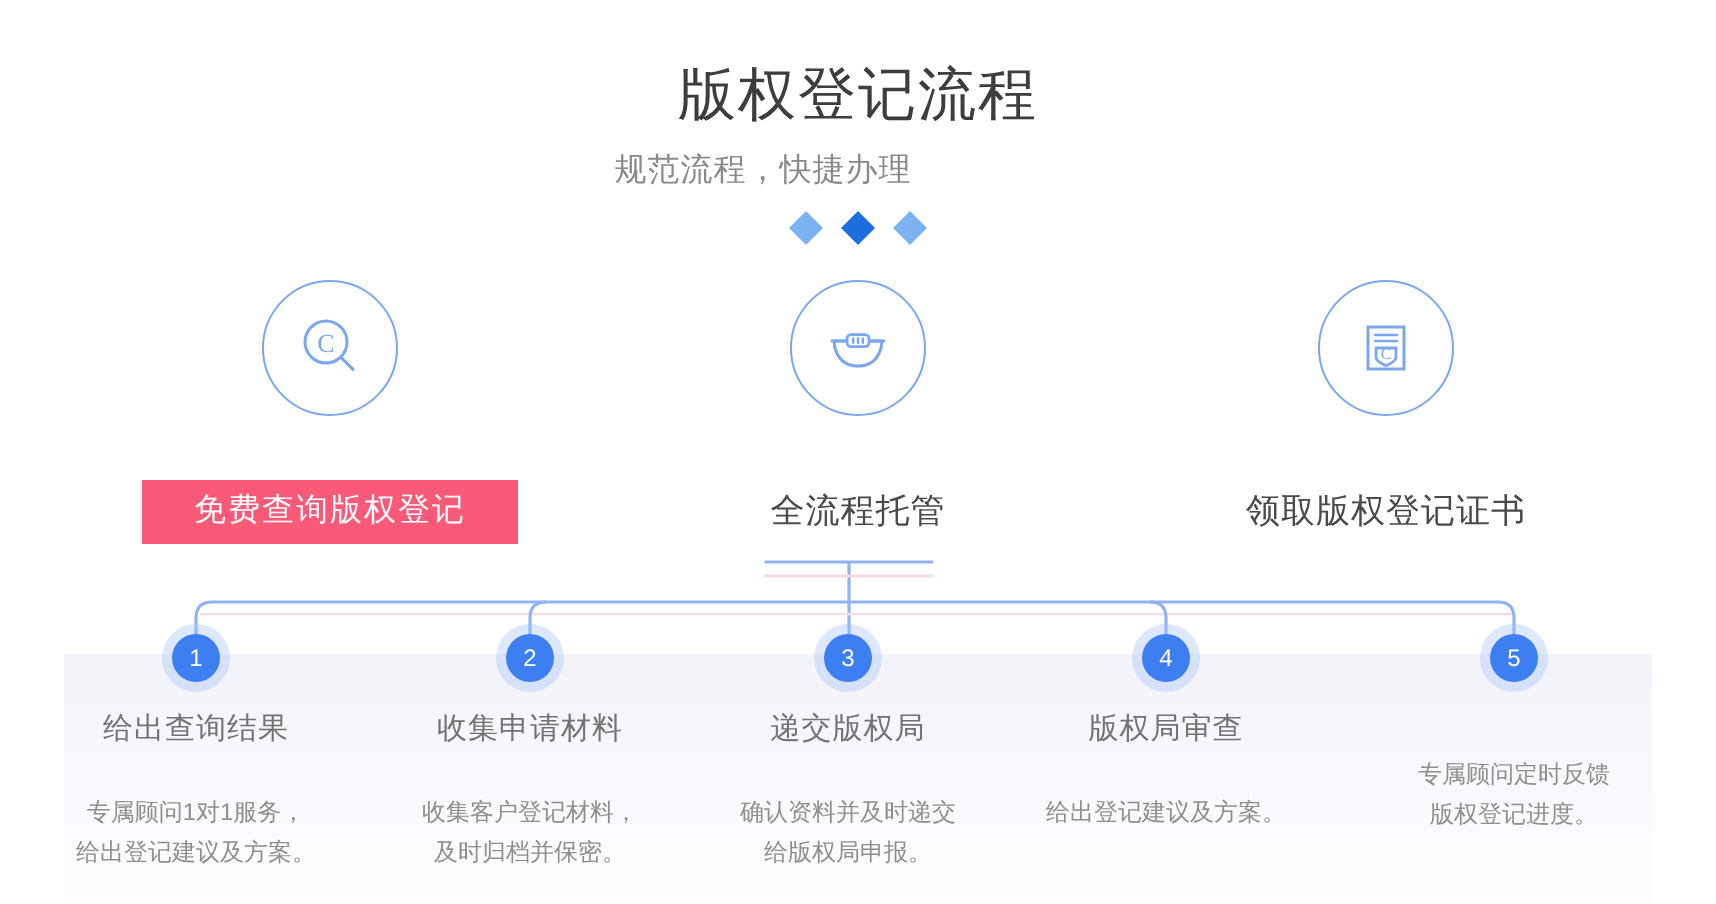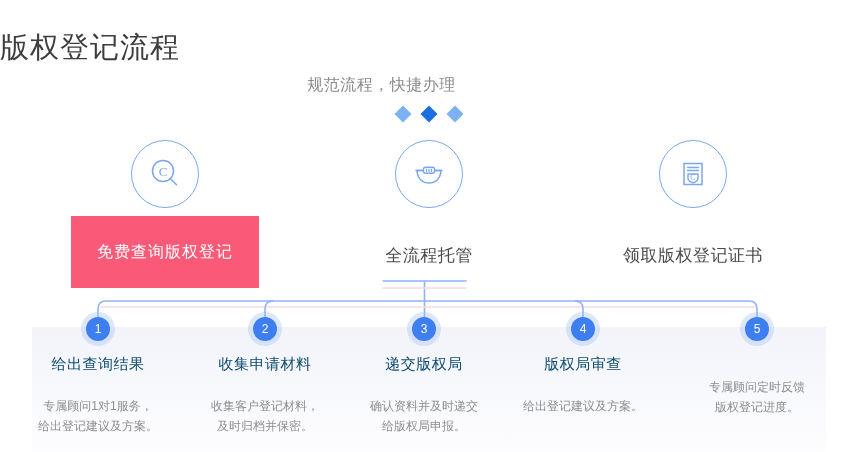--- a/index.html
+++ b/index.html
@@ -19,21 +19,21 @@
     left: 0; top: 0;
     width: 858px;
     height: 452px;
   }
 
   
   .title {
     position: absolute;
     left: 0; top: 28px;
     width: 858px;
-    text-align: left;
+    text-align: center;
     font-size: 29px;
     color: #3d3d3d;
     letter-spacing: 1px;
     font-weight: 400;
   }
   .subtitle {
     position: absolute;
     left: 0; top: 75px;
     width: 763px;
     text-align: center;
@@ -88,25 +88,25 @@
     box-sizing: border-box;
   }
   .top-label {
     margin-top: 36px;
     font-size: 17px;
     color: #4a4a4a;
     letter-spacing: 0.5px;
   }
   .cta-button {
     display: inline-block;
-    margin-top: 8px;
+    margin-top: 32px;
     background: #fa5a78;
     color: #ffffff;
     font-size: 16px;
-    padding: 28px 26px;
+    padding: 8px 26px;
     border-radius: 0;
     border: none;
     letter-spacing: 1px;
     cursor: pointer;
     font-family: inherit;
     line-height: 1;
   }
 
   
   .connector {
@@ -135,21 +135,21 @@
 
   
   .step {
     position: absolute;
     top: 355px;
     width: 190px;
     text-align: center;
   }
   .step-title {
     font-size: 15px;
-    color: #0c4a6e;
+    color: #737373;
     letter-spacing: 0.5px;
   }
   .step-desc {
     margin-top: 22px;
     font-size: 12px;
     color: #8e8e8e;
     line-height: 20px;
   }
   .step-desc .l2 { display: block; }
 </style>

